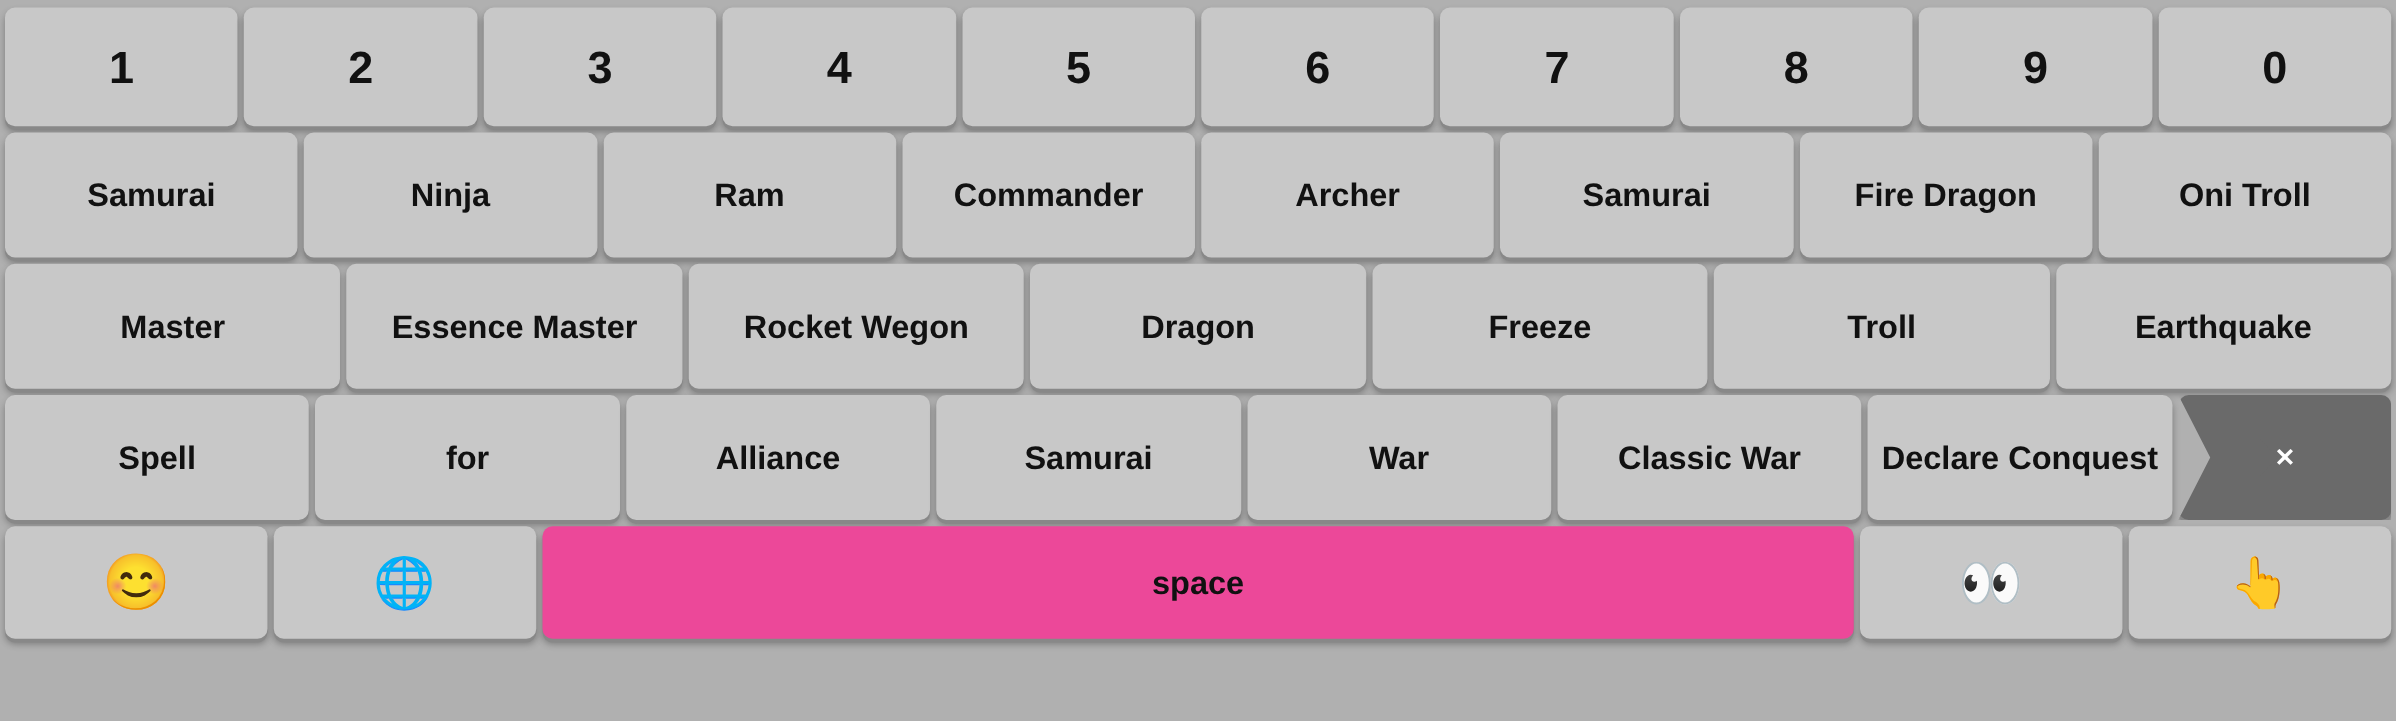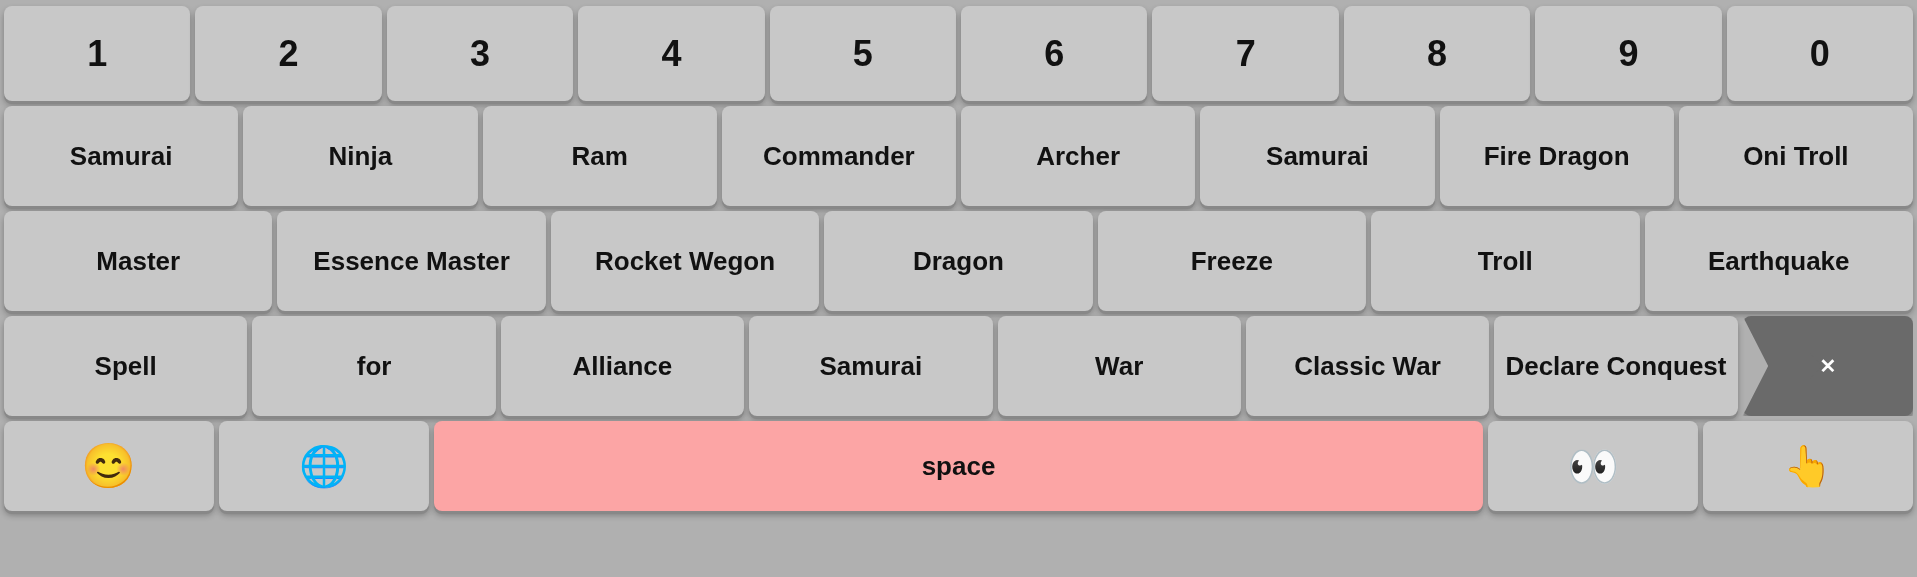--- a/index.html
+++ b/index.html
@@ -50,21 +50,21 @@
       height: 90px;
     }
 
     .key-backspace {
       background: #7a7a7a;
       color: white;
       font-size: 32px;
     }
 
     .key-space {
-      background: #fca5a5;
+      background: #ec4899;
       flex: 5;
     }
 
     .key-emoji {
       font-size: 36px;
     }
 
     .key-globe {
       font-size: 36px;
     }

